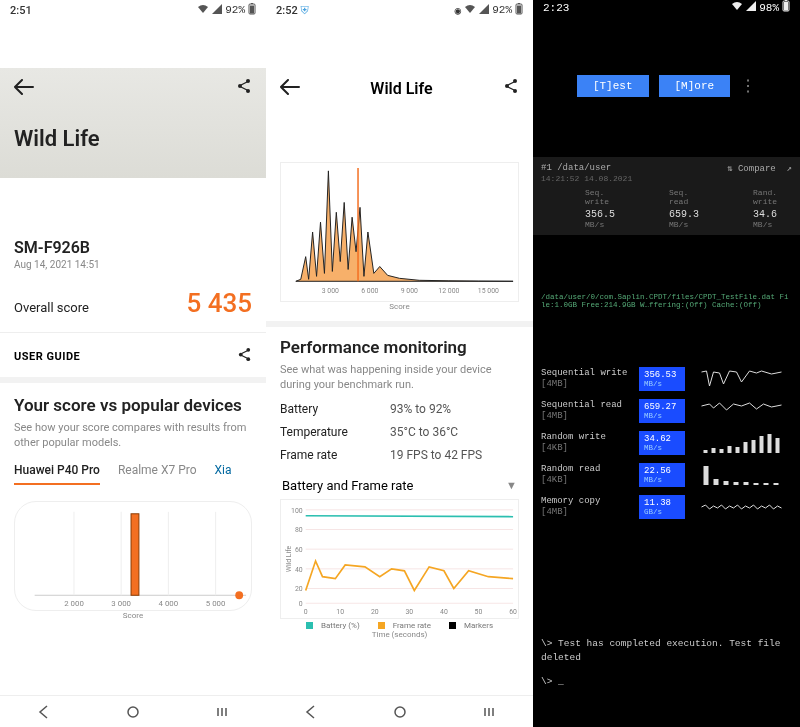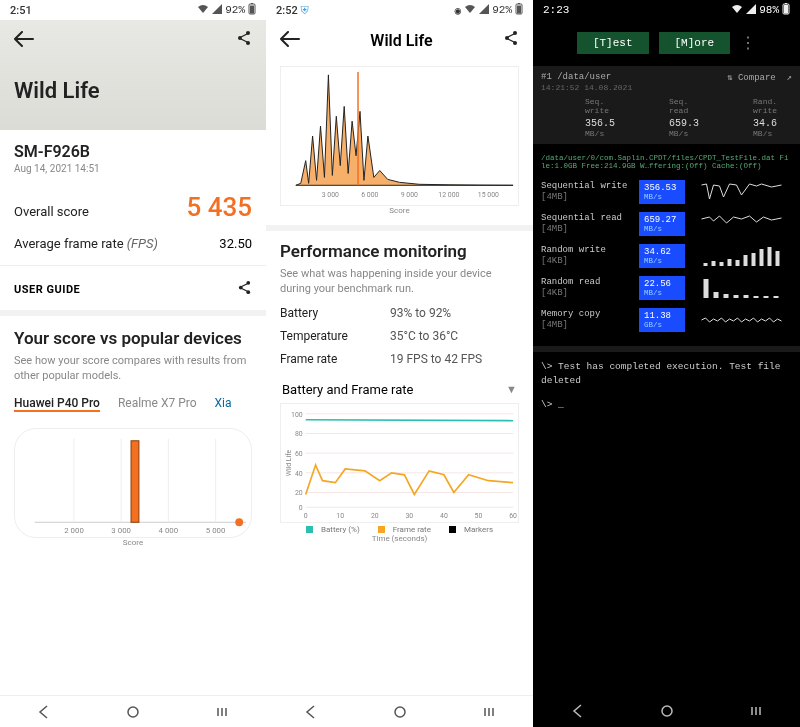--- a/index.html
+++ b/index.html
@@ -1,17 +1,17 @@
 <!DOCTYPE html>
 <html><head>
 <meta charset="utf-8">
 <style>
   * { box-sizing: border-box; margin: 0; padding: 0; }
   body { width: 800px; height: 727px; display: flex; font-family: -apple-system, Roboto, sans-serif; background:#aaa; }
-  .phone { height:727px; background:#fff; display:flex; flex-direction:column; position:relative; overflow:hidden; }
+  .phone { height:727px; background:#fff; display:flex; flex-direction:column; position:relative; overflow:hidden;gap:48px; }
   .p1 { width:266px; }
   .p2 { width:267px; }
   .p3 { width:267px; background:#000; color:#ddd; font-family: 'Courier New', monospace; font-size:9px; }
 
   
   .status { height:20px; display:flex; align-items:center; justify-content:space-between; padding:0 10px; font-size:11px; font-weight:500; }
   .p1 .status, .p2 .status { color:#333; }
   .p3 .status { color:#fff; }
   .status .right { display:flex; align-items:center; gap:3px;font-family:Liberation Mono, monospace; }
 
@@ -35,21 +35,21 @@
   .p1 .score-val { font-size:26px; font-weight:500; color:#f36f21;}
   .p1 .fps-row { display:flex; justify-content:space-between; margin-top:14px; font-size:13px;}
   .p1 .fps-row .lbl { color:#222;}
   .p1 .fps-row .lbl i { font-style:italic; color:#666;}
   .p1 hr { border:none; border-top:1px solid #eee; margin:14px -14px;}
   .p1 .ug-row { display:flex; justify-content:space-between; align-items:center; font-size:11px; font-weight:700; letter-spacing:.5px;}
   .p1 .sep { height:6px; background:#f2f2f2; margin:12px -14px;}
   .p1 h2 { font-size:17px; font-weight:600; color:#222; margin-top:4px;}
   .p1 .sub { font-size:11px; color:#888; margin-top:6px; line-height:1.35;}
   .p1 .tabs { display:flex; gap:18px; margin-top:12px; font-size:12px;}
-  .p1 .tab { color:#888; }
+  .p1 .tab { color:#888; padding-bottom:6px;}
   .p1 .tab.active { color:#222; border-bottom:2px solid #f36f21; font-weight:500;}
   .p1 .tab.fade { color:#0369a1;}
 
   
   .p2 .topbar { height:40px; display:flex; align-items:center; justify-content:space-between; padding:0 14px;}
   .p2 .topbar h1 { font-size:16px; font-weight:600;}
   .p2 .content { padding:6px 14px 0; flex:1; overflow:hidden;}
   .p2 .sep { height:6px; background:#f2f2f2; margin:10px -14px;}
   .p2 h2 { font-size:17px; font-weight:600; color:#222; margin-top:4px;}
   .p2 .sub { font-size:11px; color:#888; margin-top:6px; line-height:1.35;}
@@ -57,21 +57,21 @@
   .p2 .kv .k { width:110px; color:#222;}
   .p2 .kv .v { color:#555;}
   .p2 .sel-row { display:flex; justify-content:space-between; align-items:center; margin:16px 2px 6px; font-size:13px;}
   .p2 .sel-row .caret { color:#888; font-size:11px;}
   .p2 .legend2 { font-size:8px; color:#777; text-align:center; margin-top:2px;}
   .p2 .legend2 span{ margin:0 4px;}
   .p2 .sq{display:inline-block;width:7px;height:7px;margin-right:2px;vertical-align:middle;}
 
   
   .p3 .btnrow { display:flex; gap:10px; justify-content:center; padding:12px 0 6px;}
-  .p3 .btn { background:#14532d; color:#fff; padding:5px 16px; font-size:11px; font-family:'Courier New',monospace; cursor:pointer;}
+  .p3 .btn { background:#3b82f6; color:#fff; padding:5px 16px; font-size:11px; font-family:'Courier New',monospace; cursor:pointer;}
   .p3 .dots { color:#888; font-size:16px; align-self:center; cursor:pointer;}
   .p3 .panel { background:#1a1a1a; margin:6px 0; padding:6px 8px;}
   .p3 .hdrrow { display:flex; justify-content:space-between; color:#aaa; font-size:9px;}
   .p3 .tstamp{ color:#666; font-size:8px;}
   .p3 .cols { display:flex; gap:10px; margin-top:6px;}
   .p3 .col { flex:1;margin-left:44px; }
   .p3 .col .lbl{color:#777;font-size:8px;line-height:1.1;}
   .p3 .col .v{color:#ddd;font-size:10px;margin-top:2px;}
   .p3 .col .u{color:#777;font-size:8px;}
   .p3 .pathtxt{ color:#5a7; font-size:7.5px; margin:4px 0 2px; word-break:break-all;}
@@ -133,24 +133,20 @@
     </div>
     <h1>Wild Life</h1>
   </div>
 
   <div class="content">
     <div class="model">SM-F926B</div>
     <div class="date">Aug 14, 2021 14:51</div>
     <div class="score-row">
       <span class="score-label">Overall score</span>
       <span class="score-val">5 435</span>
-    </div>
-    <div class="fps-row">
-      <span class="lbl"><span>Average frame rate</span> <i>(FPS)</i></span>
-      <span>32.50</span>
     </div>
     <hr>
     <div class="ug-row">
       <span>USER GUIDE</span>
       <span>
         <svg width="15" height="15" viewBox="0 0 16 16">
             <circle cx="12" cy="3" r="2" fill="#222"></circle>
             <circle cx="4" cy="8" r="2" fill="#222"></circle>
             <circle cx="12" cy="13" r="2" fill="#222"></circle>
             <path d="M11 4 L5 7 M5 9 L11 12" stroke="#222" stroke-width="1.3"></path>

